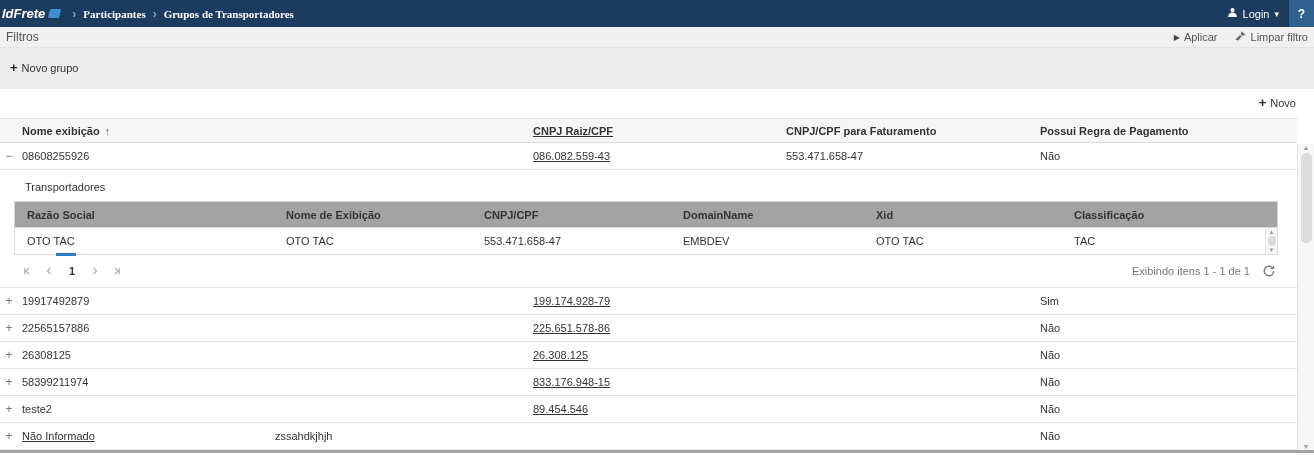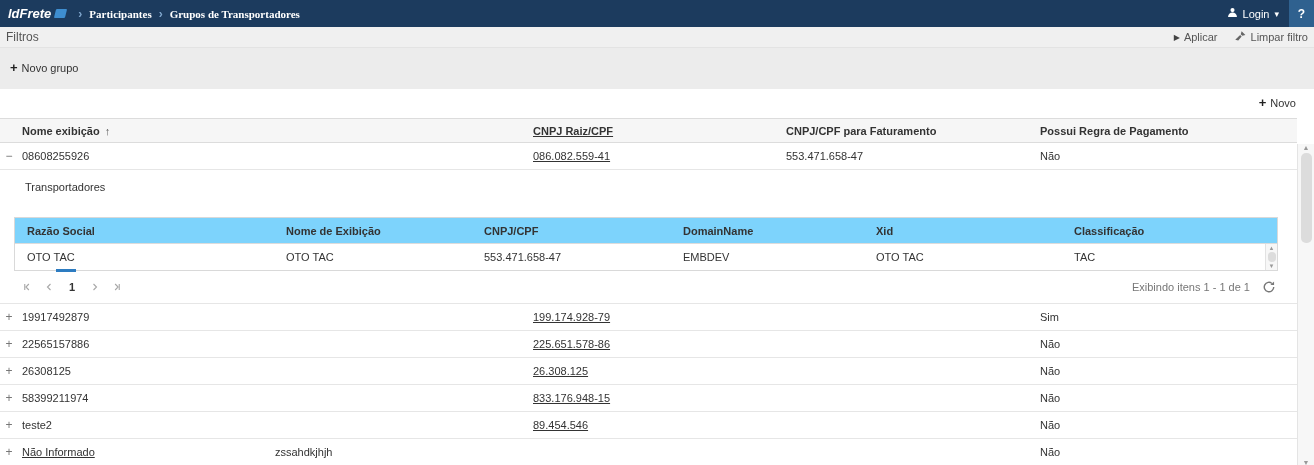--- a/index.html
+++ b/index.html
@@ -1,21 +1,21 @@
 <!DOCTYPE html>
 <html><head>
 <meta charset="utf-8">
 <style>
   *{margin:0;padding:0;box-sizing:border-box;}
   html,body{width:1314px;height:465px;}
   body{font-family:"Liberation Sans","DejaVu Sans",sans-serif;font-size:11px;color:#333;background:#fff;overflow:hidden;}
 
   
   .topbar{height:27px;background:#1c3b5e;display:flex;align-items:center;color:#fff;}
-  .logo{display:flex;align-items:center;font-size:13px;font-weight:bold;font-style:italic;padding-left:8px;cursor:pointer;}
+  .logo{display:flex;align-items:center;font-size:13px;font-weight:bold;font-style:italic;padding-left:2px;cursor:pointer;}
   .flag-icon{display:inline-block;width:11px;height:9px;background:#3e8ed0;margin-left:4px;transform:skewX(-14deg);border-radius:1px;}
   .breadcrumb{display:flex;align-items:center;gap:7px;margin-left:12px;font-size:11px;font-weight:bold;}
   .bc-sep{color:#7fa6cc;font-size:12px;line-height:1;}
   .bc-item{cursor:pointer;font-family:Liberation Serif, serif;}
   .topbar-right{margin-left:auto;display:flex;align-items:center;height:100%;}
   .login-btn{display:flex;align-items:center;gap:5px;font-size:11px;padding:0 10px;height:100%;cursor:pointer;}
   .caret{font-size:9px;}
   .help-btn{width:25px;height:27px;background:#2f618f;display:flex;align-items:center;justify-content:center;font-weight:bold;font-size:12px;cursor:pointer;}
 
   
@@ -41,23 +41,23 @@
   .c-exp{width:18px;padding-left:0;text-align:center;}
   .c-1{width:511px;}
   .c-2{width:253px;text-decoration:underline;}
   .c-3{width:254px;}
   .c-4{flex:1;}
   .expander{cursor:pointer;font-size:12px;color:#777;display:inline-block;width:14px;text-align:center;}
   .sort{margin-left:2px;color:#555;font-weight:normal;}
 
   
   .detail{background:#fff;border-bottom:1px solid #e6e6e6;padding:10px 19px 3px 14px;}
-  .detail-title{font-size:11px;color:#333;margin:1px 0 24px 11px;}
+  .detail-title{font-size:11px;color:#333;margin:1px 0 8px 11px;}
   .sub-grid{position:relative;border:1px solid #d9d9d9;background:#fff;}
-  .sub-head{display:flex;align-items:center;height:26px;background:#7dd3fc;border-bottom:1px solid #dcdcdc;font-weight:bold;color:#333;}
+  .sub-head{display:flex;align-items:center;height:26px;background:#a3a3a3;border-bottom:1px solid #dcdcdc;font-weight:bold;color:#333;}
   .sub-body{position:relative;}
   .sub-row{display:flex;align-items:center;height:26px;}
   .s-cell{padding-left:12px;white-space:nowrap;overflow:hidden;}
   .s-1{width:259px;}
   .s-2{width:198px;}
   .s-3{width:199px;}
   .s-4{width:193px;}
   .s-5{width:198px;}
   .s-6{flex:1;}
   .sub-scroll{position:absolute;top:0;right:0;bottom:0;width:12px;background:#f7f7f7;border-left:1px solid #e2e2e2;display:flex;flex-direction:column;align-items:center;padding:1px 0;font-size:6px;color:#999;cursor:pointer;}
@@ -148,21 +148,21 @@
         <span class="sort">↑</span>
       </div>
       <div class="cell c-2">CNPJ Raiz/CPF</div>
       <div class="cell c-3">CNPJ/CPF para Faturamento</div>
       <div class="cell c-4">Possui Regra de Pagamento</div>
     </div>
 
     <div class="t-row">
       <div class="cell c-exp"><span class="expander">−</span></div>
       <div class="cell c-1">08608255926</div>
-      <div class="cell c-2">086.082.559-41</div>
+      <div class="cell c-2">086.082.559-43</div>
       <div class="cell c-3">553.471.658-47</div>
       <div class="cell c-4">Não</div>
     </div>
 
     <div class="detail">
       <div class="detail-title">Transportadores</div>
 
       <div class="sub-grid">
         <div class="sub-head">
           <div class="s-cell s-1">Razão Social</div>

